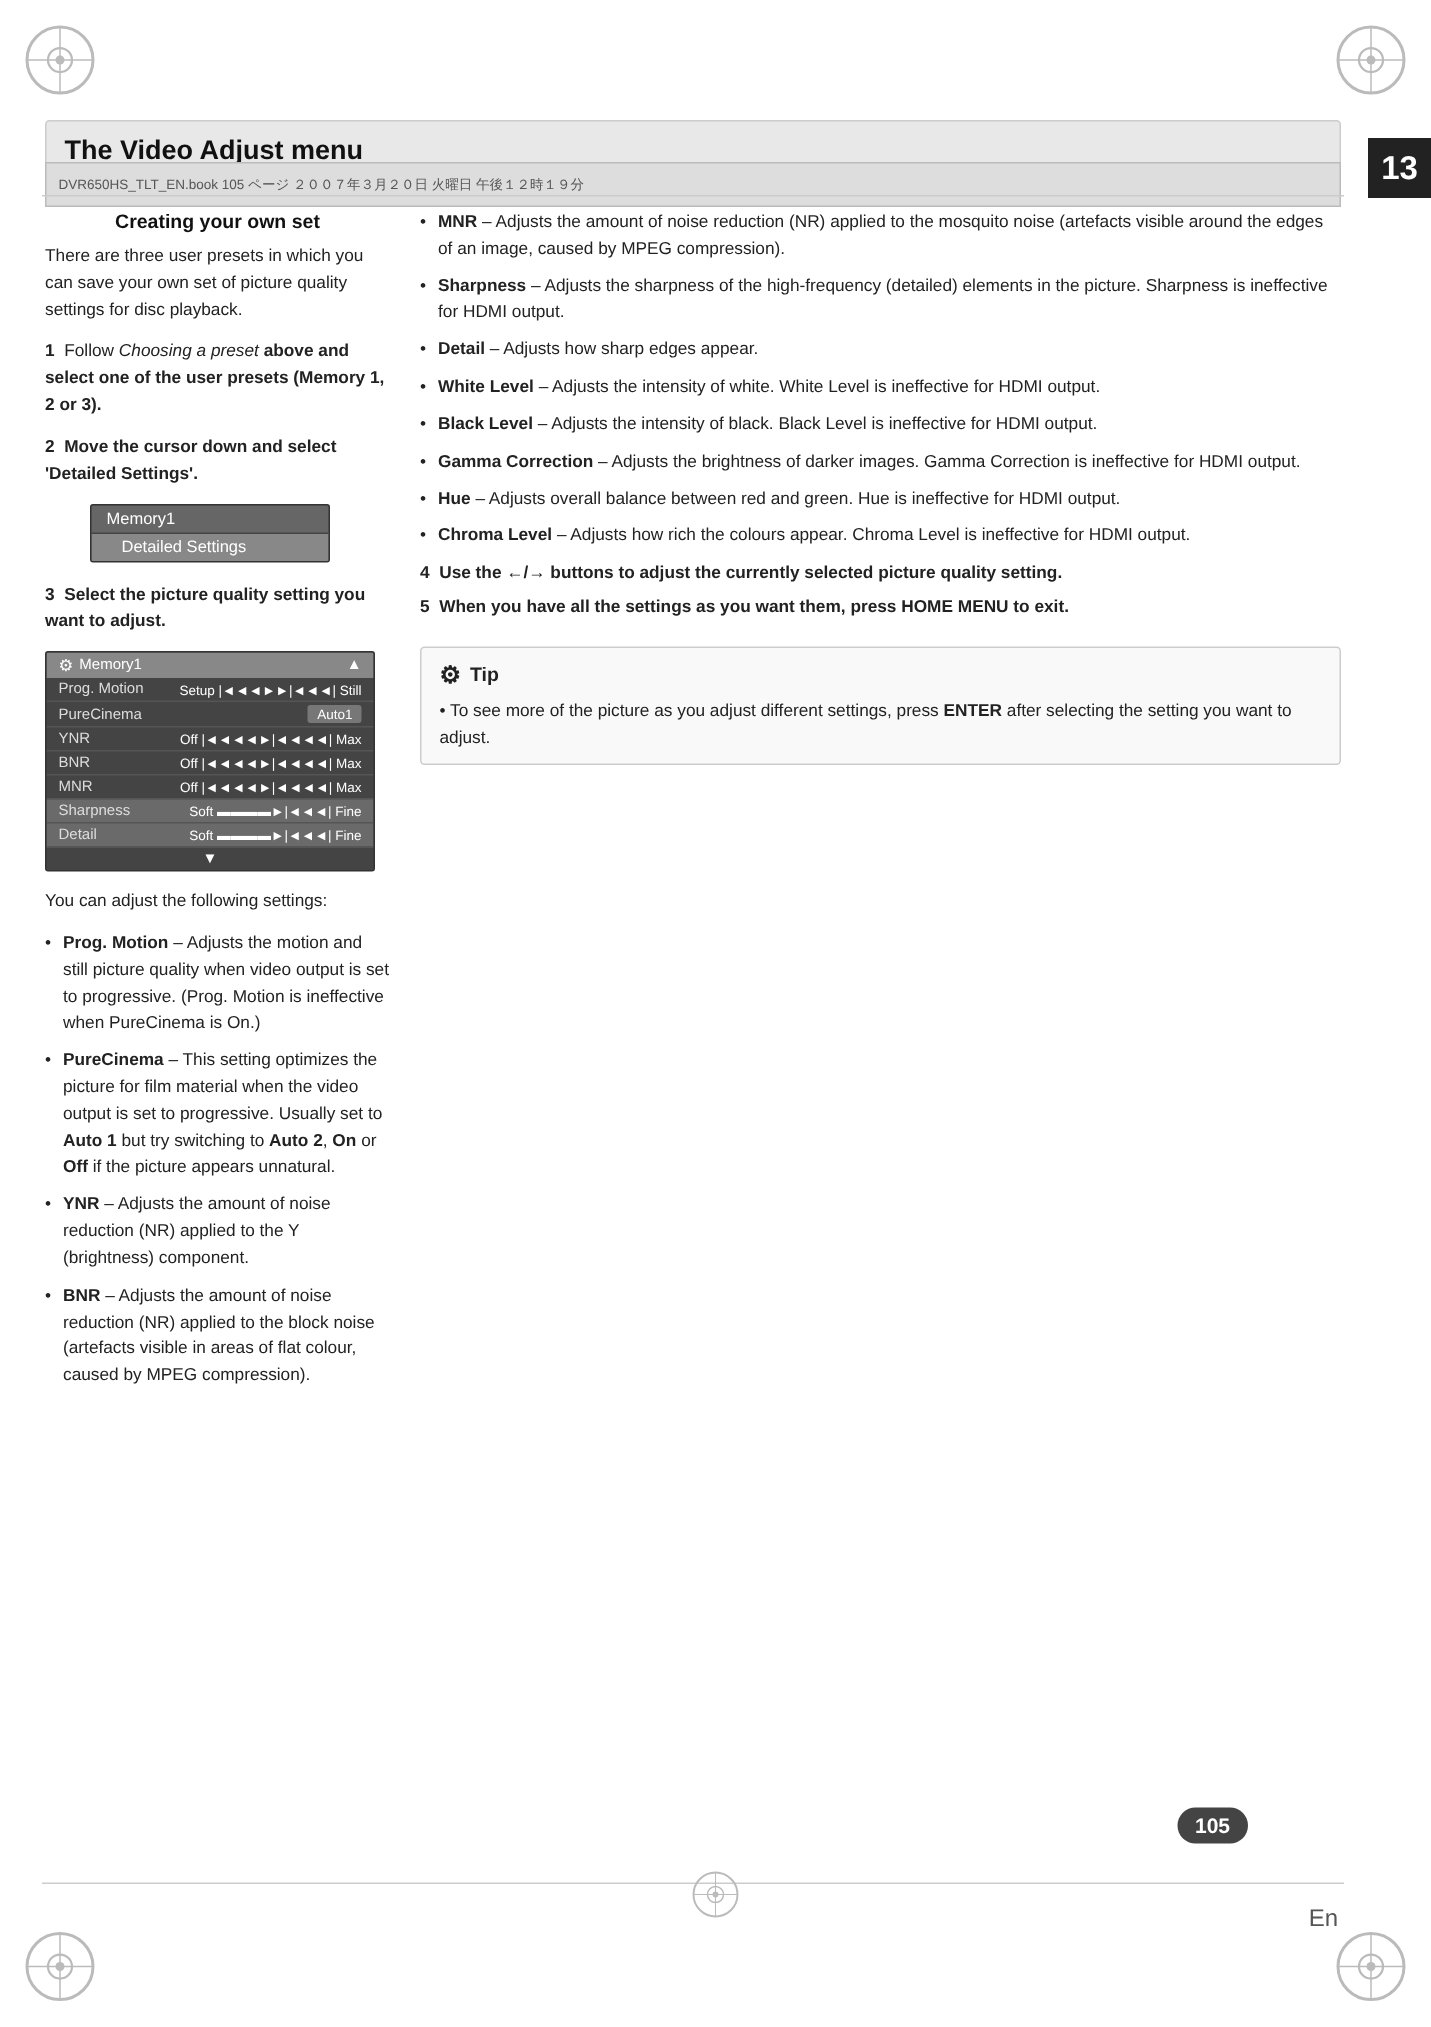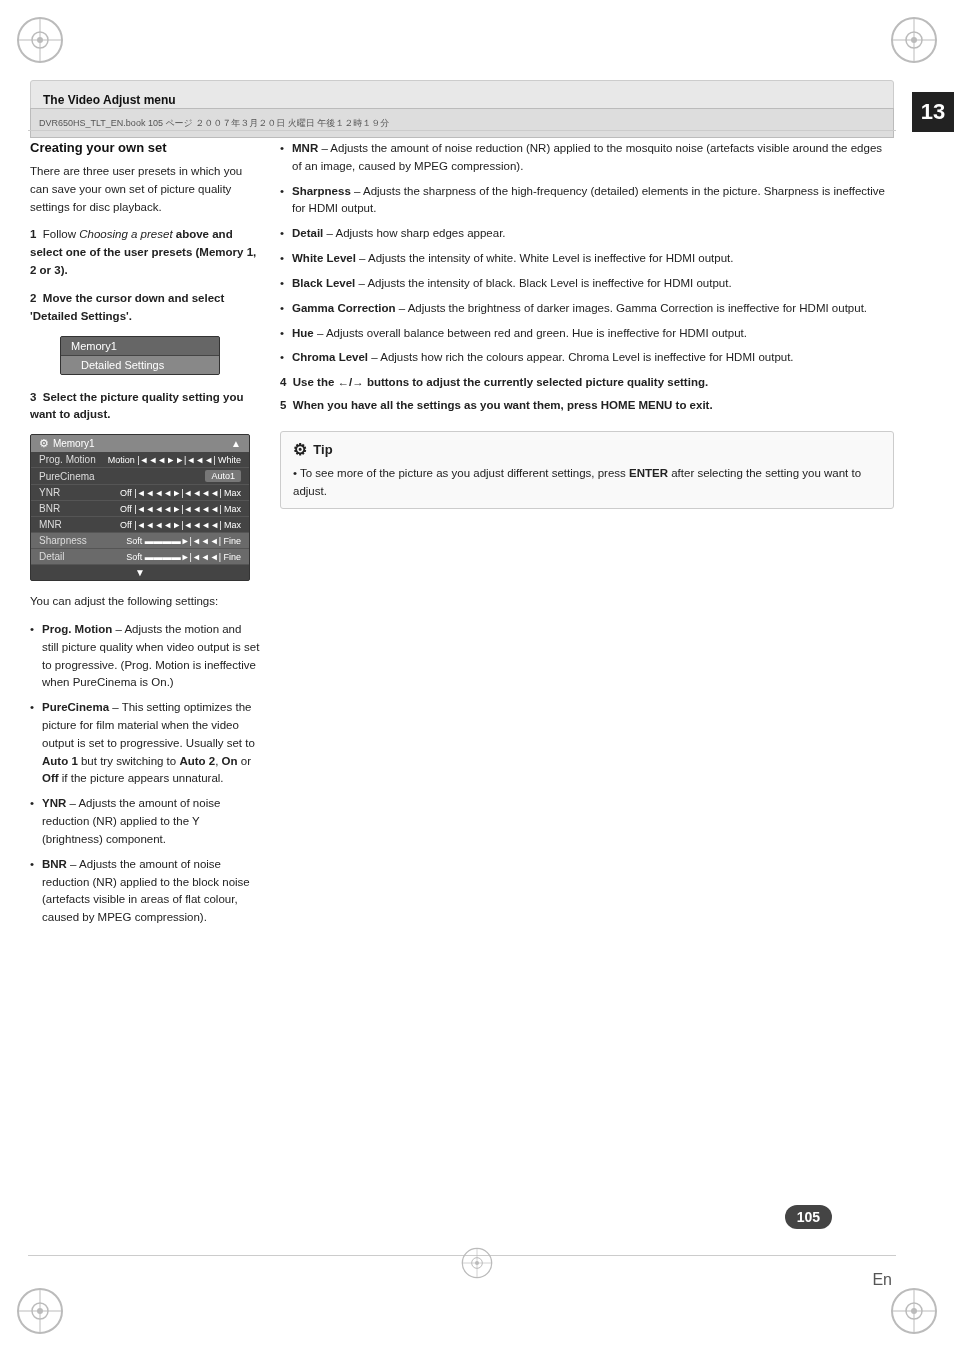--- a/index.html
+++ b/index.html
@@ -50,21 +50,21 @@
       right: 60px;
       height: 40px;
       background: #e8e8e8;
       border: 1px solid #ccc;
       border-radius: 3px;
       display: flex;
       align-items: center;
       padding: 0 12px;
     }
     .header-bar-title {
-      font-size: 12px;
+      font-size: 18px;
       font-weight: bold;
       color: #111;
       text-align: right;
     }
 
     
     .file-info-bar {
       position: absolute;
       top: 108px;
       left: 30px;
@@ -101,20 +101,21 @@
       flex: 1;
       padding-top: 10px;
     }
 
     
     .section-heading {
       font-size: 13px;
       font-weight: bold;
       margin-bottom: 8px;
       color: #111;
+      text-align: center;
     }
 
     
     .body-text {
       font-size: 11.5px;
       line-height: 1.55;
       color: #222;
       margin-bottom: 10px;
     }
 
@@ -359,21 +360,21 @@
     </div>
 
     <div class="settings-box">
       <div class="settings-title-row">
         <span class="icon-sm">⚙</span>
         <span>Memory1</span>
         <span style="margin-left:auto;">▲</span>
       </div>
       <div class="settings-data-row">
         <span class="label">Prog. Motion</span>
-        <span class="value">Motion |◄◄◄►►|◄◄◄| White</span>
+        <span class="value">Setup |◄◄◄►►|◄◄◄| Still</span>
       </div>
       <div class="settings-data-row">
         <span class="label">PureCinema</span>
         <span class="value" style="background:#777;padding:1px 6px;border-radius:2px;">Auto1</span>
       </div>
       <div class="settings-data-row">
         <span class="label">YNR</span>
         <span class="value">Off |◄◄◄◄►|◄◄◄◄| Max</span>
       </div>
       <div class="settings-data-row">

